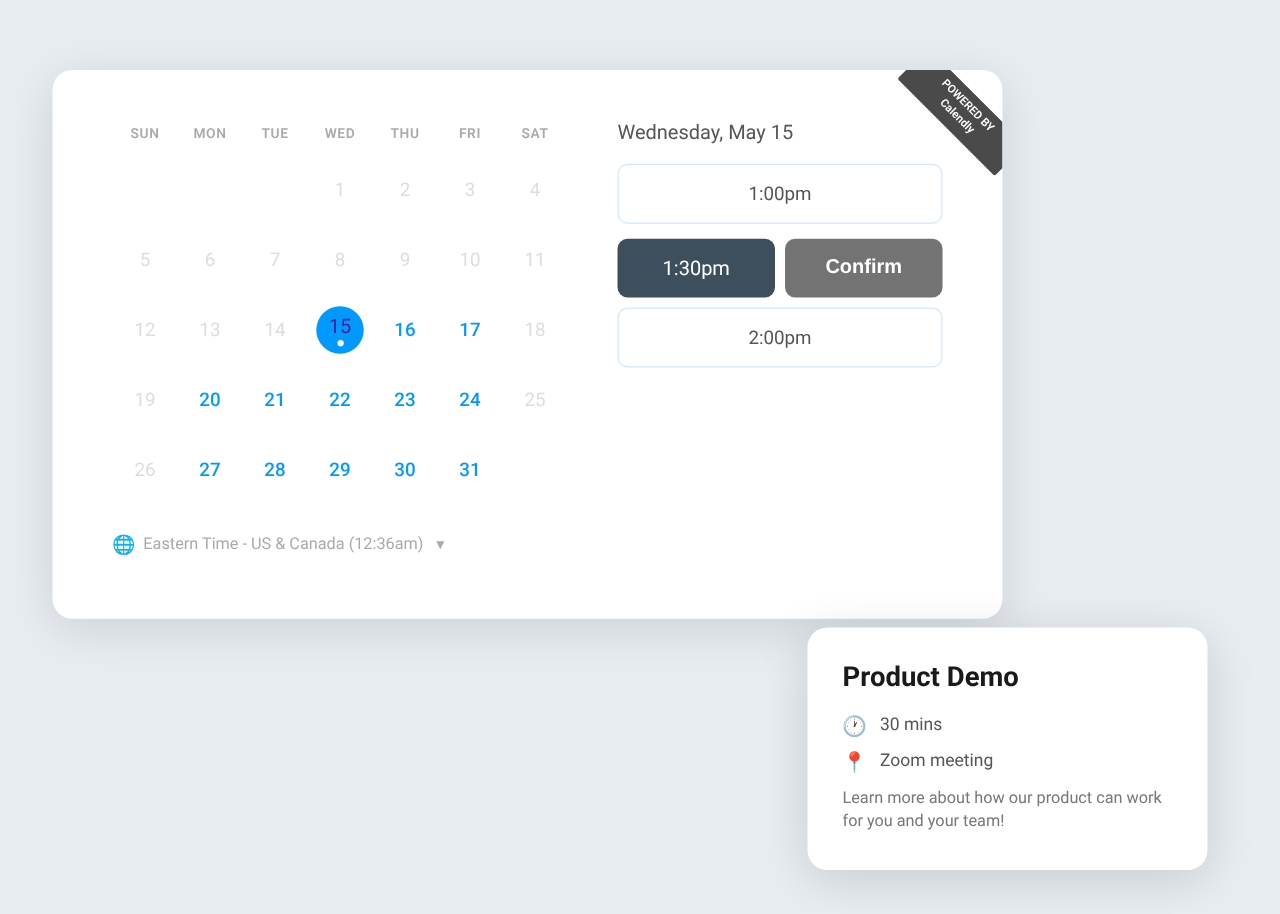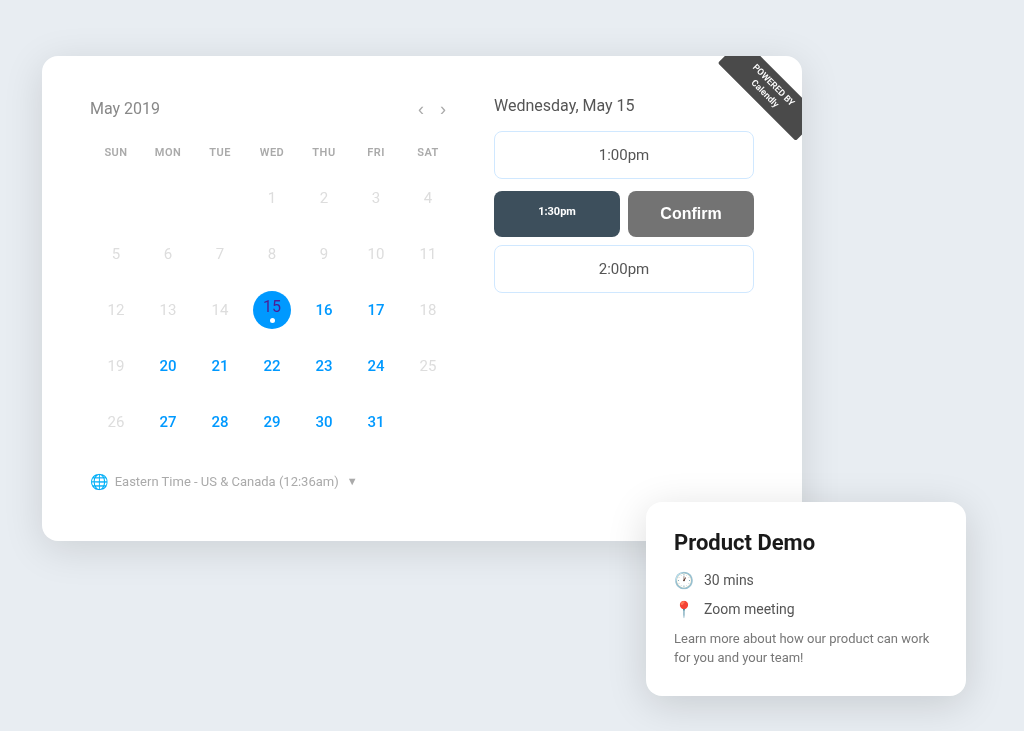--- a/index.html
+++ b/index.html
@@ -194,22 +194,22 @@
       display: flex;
       gap: 8px;
       margin-top: 4px;
     }
     .time-slot-selected {
       flex: 1;
       background: #3d4f5c;
       border-radius: 8px;
       padding: 14px 12px;
       text-align: center;
-      font-size: 11px;
-      font-weight: 700;
+      font-size: 16px;
+      font-weight: 400;
       color: #fff;
     }
     .confirm-btn {
       flex: 1;
       background: #737373;
       border: none;
       border-radius: 8px;
       padding: 14px 12px;
       text-align: center;
       font-size: 16px;
@@ -279,25 +279,20 @@
         <span>POWERED BY</span><br>
         <span>Calendly</span>
       </div>
     </div>
 
 
     <div class="calendar-main">
 
       <div class="calendar-left">
 
-        <div class="calendar-nav">
-          <span class="month-year">May 2019</span>
-          <button class="nav-btn">‹</button>
-          <button class="nav-btn">›</button>
-        </div>
 
         <div class="calendar-grid">
           <div class="day-headers">
             <div class="day-header">SUN</div>
             <div class="day-header">MON</div>
             <div class="day-header">TUE</div>
             <div class="day-header">WED</div>
             <div class="day-header">THU</div>
             <div class="day-header">FRI</div>
             <div class="day-header">SAT</div>

